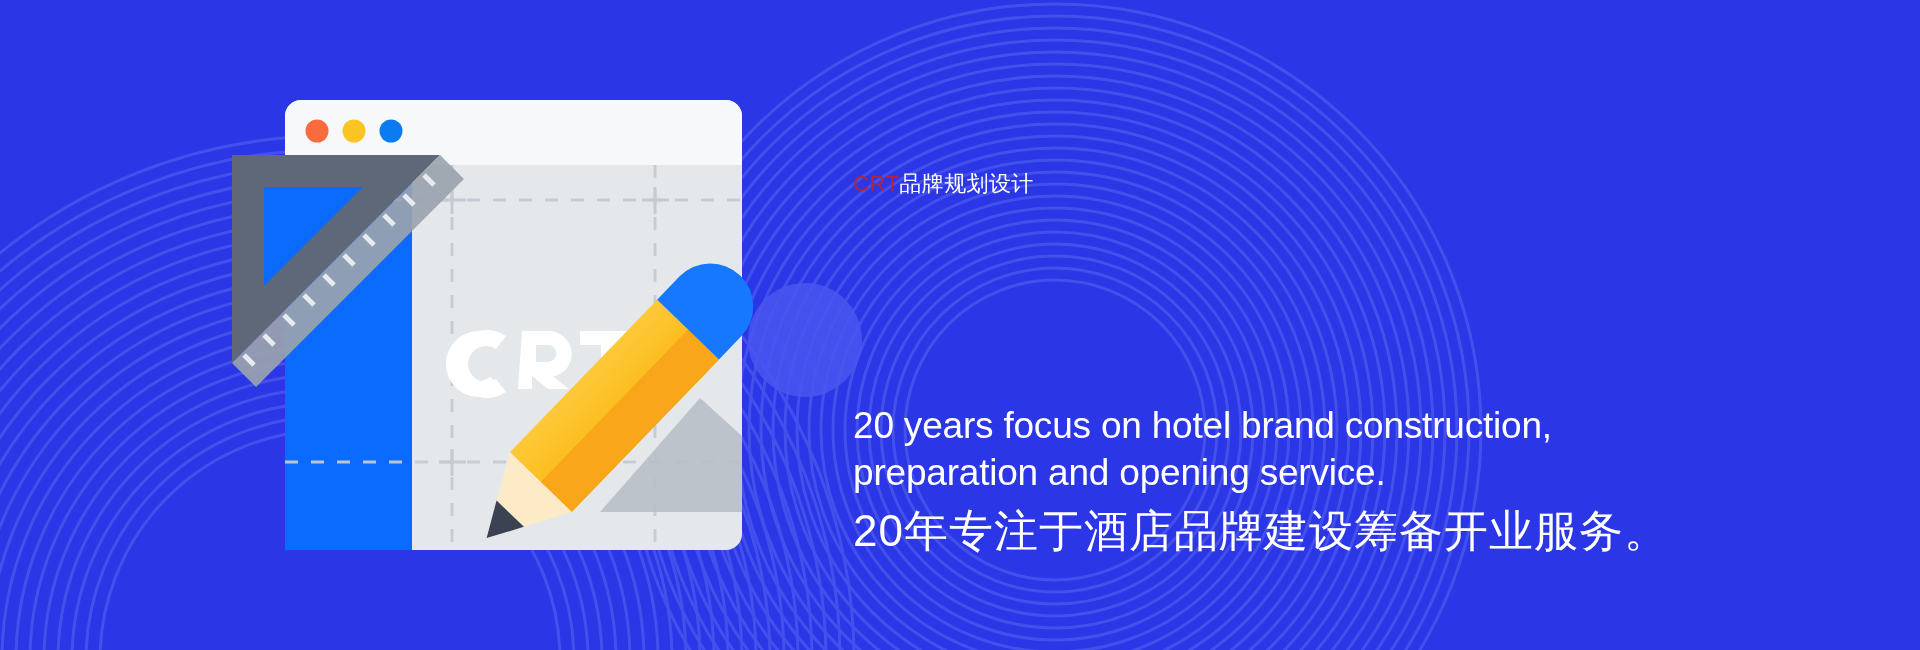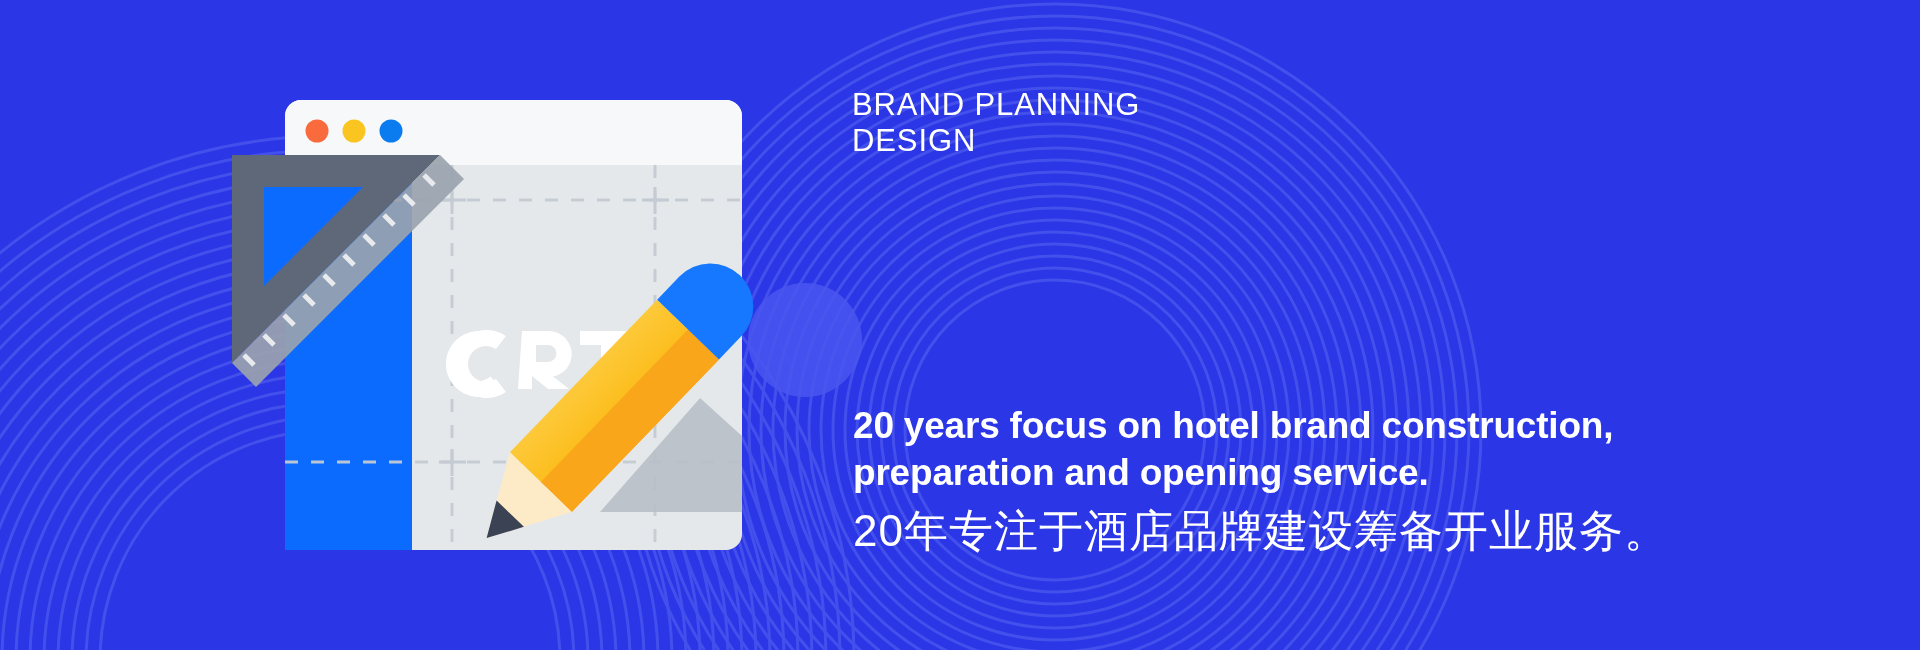--- a/index.html
+++ b/index.html
@@ -73,21 +73,21 @@
   }
 
   .tagline-en {
     position: absolute;
     top: 402px;
     left: 1px;
     width: 880px;
     color: #ffffff;
     font-size: 37px;
     line-height: 47px;
-    font-weight: 700;
+    font-weight: 400;
     letter-spacing: -0.2px;
   }
 
   .tagline-cn {
     position: absolute;
     top: 505px;
     left: 1px;
     color: #ffffff;
     font-size: 44px;
     line-height: 52px;
@@ -265,22 +265,23 @@
       <path d="M577,302 v-32 a43,43 0 0 1 86,0 v32 Z" fill="#1677FF"></path>
 
       <path d="M577,514 L663,514 L620,592 Z" fill="#FCEBC6"></path>
 
       <path d="M601,558 L639,558 L620,592 Z" fill="#3B4254"></path>
     </g>
   </svg>
 
   <div class="copy">
 
-    <div class="eyebrow">BRAND PLANNING
-DESIGN</div>
-
+
+    <div class="eyebrow-cn">
+      <span class="brand">CRT</span><span>品牌规划设计</span>
+    </div>
 
     <div class="tagline-en">20 years focus on hotel brand construction, preparation and opening service.</div>
 
     <div class="tagline-cn">20年专注于酒店品牌建设筹备开业服务。</div>
 
   </div>
 </div>
 
 </body></html>

